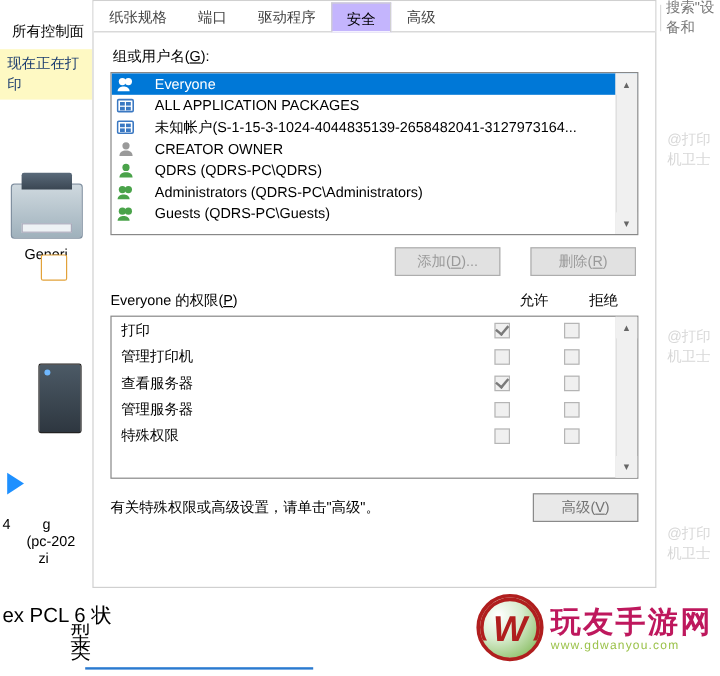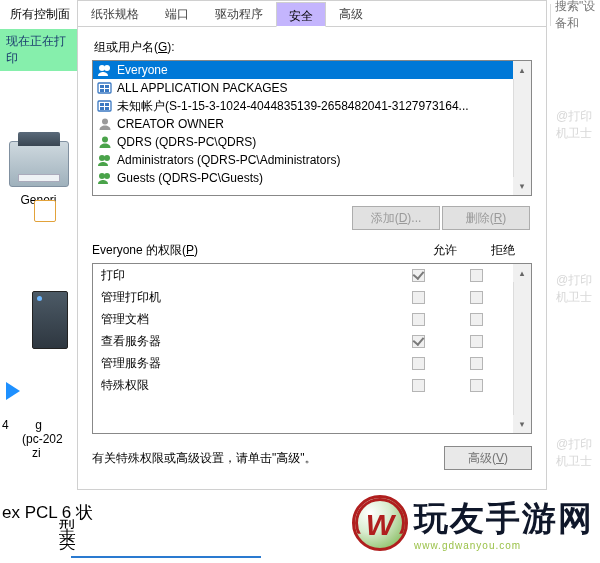--- a/index.html
+++ b/index.html
@@ -1,21 +1,21 @@
 <!DOCTYPE html>
 <html><head>
 <meta charset="utf-8">
 <style>
 html,body{margin:0;padding:0;width:600px;height:563px;overflow:hidden;font-family:"Microsoft YaHei","Segoe UI",Tahoma,sans-serif;font-size:12px;background:#fff;color:#000}
 *{box-sizing:border-box}
 .bg{position:absolute;inset:0;background:#fff}
 .wm{position:absolute;color:#d8d8d8;font-size:12px;pointer-events:none}
-.left{position:absolute;left:0;top:0;width:77px;height:470px;background:#fff}
+.left{position:absolute;left:0;top:12px;width:77px;height:470px;background:#fff}
 .left-top{padding:6px 0 0 10px;font-size:12px}
-.left-bar{margin-top:6px;background:#86efac;padding:4px 6px;color:#1a3b6e}
+.left-bar{margin-top:6px;background:#fef9c3;padding:4px 6px;color:#1a3b6e}
 .printer-icon{margin:70px auto 6px auto;width:60px;height:46px;background:linear-gradient(#cfd9df,#9fb1bc);border:1px solid #8090a0;border-radius:3px;position:relative}
 .printer-icon::before{content:"";position:absolute;top:-10px;left:8px;right:8px;height:14px;background:linear-gradient(#5a6a7a,#3a4652);border-radius:2px 2px 0 0}
 .printer-icon::after{content:"";position:absolute;bottom:4px;left:8px;right:8px;height:6px;background:#eef2f5;border:1px solid #aab}
 .small-badge{position:absolute;left:34px;top:200px;width:22px;height:22px;background:#fff;border:1px solid #e2a23a;border-radius:2px}
 .printer-lbl{text-align:center;font-size:12px;line-height:14px}
 .pc-icon{margin:70px 0 0 32px;width:36px;height:58px;background:linear-gradient(180deg,#4c5a66,#2e3740);border:1px solid #222;border-radius:2px;position:relative}
 .pc-icon::before{content:"";position:absolute;top:4px;left:4px;width:5px;height:5px;background:#6fb8ff;border-radius:50%}
 .arrow{position:absolute;left:6px;top:382px;width:0;height:0;border-top:9px solid transparent;border-bottom:9px solid transparent;border-left:14px solid #1e90ff}
 .pc-lbls{position:absolute;left:0;top:418px;width:77px;font-size:12px;line-height:14px;text-align:left;padding-left:2px}
 .dialog{position:absolute;left:77px;top:0;width:470px;height:490px;background:#fff;border:1px solid #d0d0d0}
@@ -23,51 +23,51 @@
 .tab{padding:5px 12px;color:#444;border-right:1px solid transparent;border-left:1px solid transparent}
 .tab.active{border:1px solid #d0d0d0;border-bottom:1px solid #fff;background:#c4b5fd;position:relative;top:1px;color:#000}
 .body{padding:10px 14px}
 .lbl{margin:2px 0 4px 2px}
 .ul{text-decoration:underline}
 .listbox{height:136px;border:1px solid #888;background:#fff;position:relative;overflow:hidden}
 .list-inner{position:absolute;inset:0;overflow:hidden}
 .scrollbar{position:absolute;right:0;top:0;bottom:0;width:18px;background:#f0f0f0;border-left:1px solid #dcdcdc}
 .scroll-up,.scroll-down{position:absolute;right:0;width:18px;height:18px;display:flex;align-items:center;justify-content:center;color:#666;font-size:9px;background:#f0f0f0}
 .scroll-up{top:0}.scroll-down{bottom:0}
-.row{display:flex;align-items:center;height:18px;padding:0 4px;font-size:12px;gap:4px;white-space:nowrap}
+.row{display:flex;align-items:center;height:18px;padding:0 4px;font-size:12px;gap:16px;white-space:nowrap}
 .row.sel{background:#0078d7;color:#fff}
 .ic{width:16px;height:14px;flex:none;display:flex;align-items:center;justify-content:center}
 .ic svg{width:16px;height:14px}
-.btnrow{display:flex;justify-content:flex-end;gap:2px;padding:10px 2px 6px 0}
+.btnrow{display:flex;justify-content:flex-end;gap:25px;padding:10px 2px 6px 0}
 .btn{min-width:88px;height:24px;border:1px solid #adadad;background:#e1e1e1;color:#6d6d6d;font-size:12px;display:flex;align-items:center;justify-content:center;padding:0 10px}
 .btn.disabled{color:#9a9a9a}
 .btn.enabled{color:#737373;background:#e9e9e9;border-color:#8a8a8a}
 .perm-hdr{display:flex;margin-top:6px}
 .perm-hdr .t1{flex:1}
 .perm-hdr .t2{width:58px;text-align:center}
 .perm-hdr .t3{width:58px;text-align:center}
-.perm-box{margin-top:4px;border:1px solid #888;height:171px;position:relative}
+.perm-box{margin-top:4px;border:1px solid #888;height:136px;position:relative}
 .perm-inner{position:absolute;inset:0;right:18px;overflow:hidden}
 .perm-row{display:flex;align-items:center;height:22px;padding:0 8px}
 .perm-row .pn{flex:1}
 .perm-row .ck{width:58px;display:flex;justify-content:center}
 .chk{width:13px;height:13px;border:1px solid #707070;background:#fff;position:relative}
 .chk.on::after{content:"";position:absolute;left:2px;top:-1px;width:5px;height:8px;border-right:2px solid #222;border-bottom:2px solid #222;transform:rotate(40deg)}
 .chk.dis{background:#f0f0f0;border-color:#b5b5b5}
 .chk.dis.on::after{border-color:#7a7a7a}
 .footer{display:flex;align-items:center;margin-top:12px}
 .footer .ft{flex:1;font-size:12px}
 .search{position:absolute;right:0;top:4px;height:22px;width:50px;display:flex;align-items:center;color:#777;font-size:12px;padding-left:4px;border-left:1px solid #ddd}
 .bottom-left{position:absolute;left:2px;top:505px;font-size:17px;line-height:15px}
 .logo-wrap{position:absolute;right:6px;top:495px;display:flex;align-items:center;gap:6px}
 .logo{width:56px;height:56px;border-radius:50%;background:radial-gradient(circle at 30% 30%,#fff,#d8eccf 40%,#6fae3f 100%);border:3px solid #b01e1e;display:flex;align-items:center;justify-content:center;position:relative;overflow:hidden}
 .logo::before{content:"";position:absolute;width:44px;height:44px;border-radius:50%;border:5px solid #b01e1e;clip-path:polygon(0 0,100% 0,100% 70%,0 70%)}
 .logo span{font-size:30px;font-weight:700;color:#b01e1e;font-style:italic;transform:translateY(2px)}
 .brand{display:flex;flex-direction:column;align-items:flex-start}
-.brand-cn{font-size:34px;font-weight:800;color:#0f172a;letter-spacing:2px;font-family:Liberation Serif, serif}
+.brand-cn{font-size:25px;font-weight:800;color:#be185d;letter-spacing:2px;font-family:Liberation Serif, serif}
 .brand-en{font-size:10px;color:#9bc24a;letter-spacing:1px;margin-top:-2px}
 .blue-bar{position:absolute;left:71px;bottom:5px;width:190px;height:2px;background:#2a7ad0}
 </style>
 </head>
 <body>
 
 <div class="bg"></div>
 
 <div class="wm" style="left:4px;top:160px">@打印机卫士</div>
 <div class="wm" style="left:556px;top:108px">@打印机卫士</div>
@@ -219,29 +219,20 @@
           <div class="perm-row">
             <div class="pn">管理打印机</div>
             <div class="ck">
               <div class="chk dis"></div>
             </div>
             <div class="ck">
               <div class="chk dis"></div>
             </div>
           </div>
           <div class="perm-row">
-            <div class="pn">管理文档</div>
-            <div class="ck">
-              <div class="chk dis"></div>
-            </div>
-            <div class="ck">
-              <div class="chk dis"></div>
-            </div>
-          </div>
-          <div class="perm-row">
             <div class="pn">查看服务器</div>
             <div class="ck">
               <div class="chk dis on"></div>
             </div>
             <div class="ck">
               <div class="chk dis"></div>
             </div>
           </div>
           <div class="perm-row">
             <div class="pn">管理服务器</div>

